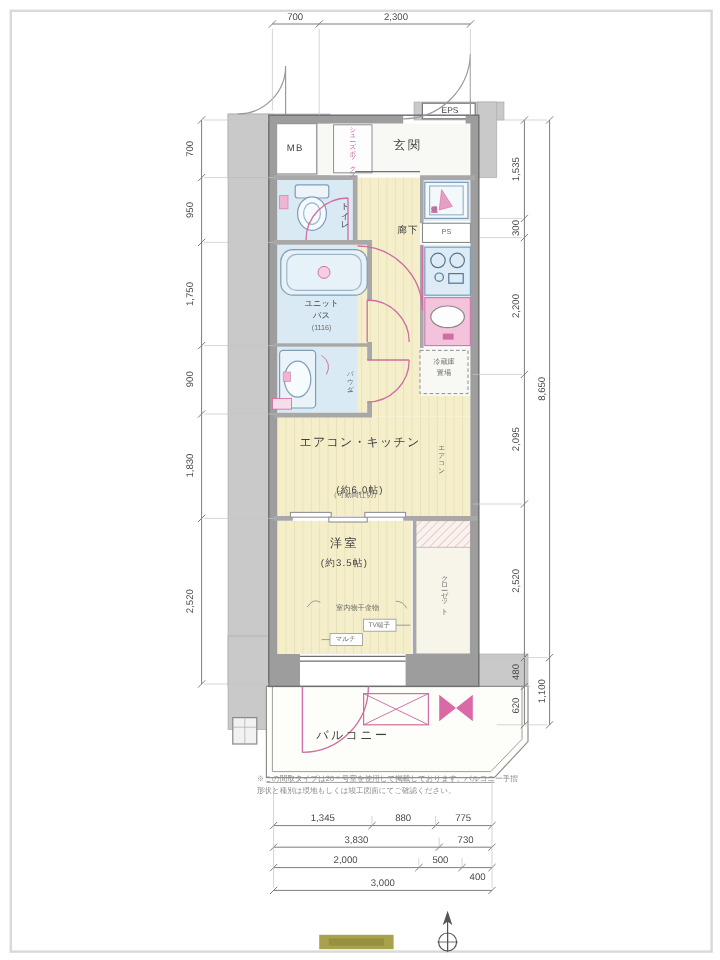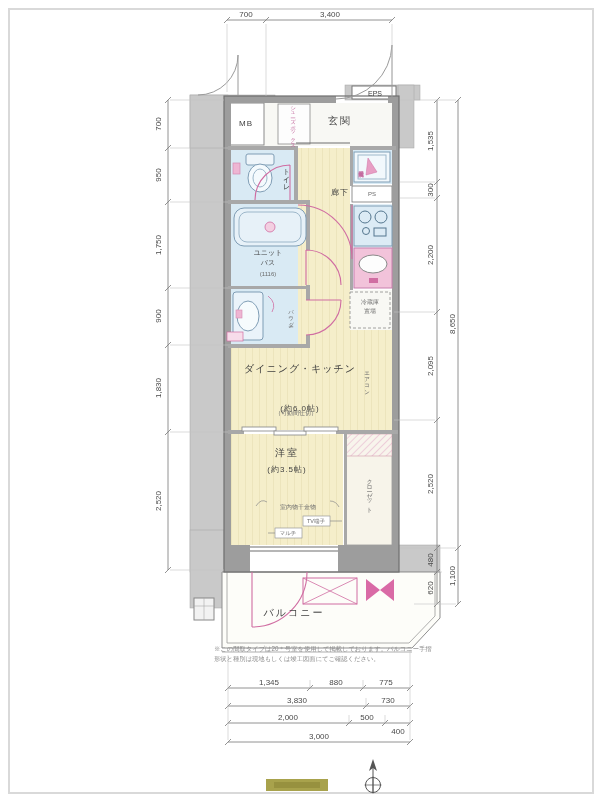--- a/index.html
+++ b/index.html
@@ -202,34 +202,34 @@
   <span class="t lbl-s v" style="left:286px;top:175px">トイレ</span>
   <span class="t lbl-m" style="left:340px;top:192px">廊下</span>
   <span class="t lbl-xxs v pink" style="left:362px;top:167px">洗濯機置場</span>
   <span class="t lbl-xs" style="left:372px;top:194px">PS</span>
   <span class="t lbl-s" style="left:268px;top:253px">ユニット</span>
   <span class="t lbl-s" style="left:268px;top:263px">バス</span>
   <span class="t lbl-xs" style="left:268px;top:274px">(1116)</span>
   <span class="t lbl-xxs v" style="left:292px;top:314px">パウダー</span>
   <span class="t lbl-xs" style="left:370px;top:302px">冷蔵庫</span>
   <span class="t lbl-xs" style="left:370px;top:311px">置場</span>
-  <span class="t lbl" style="left:300px;top:369px;letter-spacing:1px">ダイニング・キッチン</span>
+  <span class="t lbl" style="left:300px;top:369px;letter-spacing:1px">エアコン・キッチン</span>
   <span class="t lbl-m" style="left:300px;top:408px">(約6.0帖)</span>
   <span class="t lbl-xs" style="left:296px;top:413px">（可動間仕切）</span>
   <span class="t lbl-xxs v" style="left:368px;top:380px">エアコン</span>
   <span class="t lbl" style="left:287px;top:453px">洋室</span>
   <span class="t lbl-m" style="left:287px;top:469px">(約3.5帖)</span>
   <span class="t lbl-xs v" style="left:369px;top:492px">クローゼット</span>
   <span class="t lbl-xs" style="left:298px;top:507px">室内物干金物</span>
   <span class="t lbl-xxs" style="left:316px;top:521px">TV端子</span>
   <span class="t lbl-xxs" style="left:288px;top:533px">マルチ</span>
   <span class="t lbl" style="left:294px;top:613px">バルコニー</span>
 
   <span class="t dim" style="left:246px;top:14px">700</span>
-  <span class="t dim" style="left:330px;top:14px">3,400</span>
+  <span class="t dim" style="left:330px;top:14px">2,300</span>
 
   <span class="t dim rot" style="left:158px;top:124px">700</span>
   <span class="t dim rot" style="left:158px;top:175px">950</span>
   <span class="t dim rot" style="left:158px;top:245px">1,750</span>
   <span class="t dim rot" style="left:158px;top:316px">900</span>
   <span class="t dim rot" style="left:158px;top:388px">1,830</span>
   <span class="t dim rot" style="left:158px;top:501px">2,520</span>
 
   <span class="t dim rot" style="left:430px;top:141px">1,535</span>
   <span class="t dim rot" style="left:430px;top:190px">300</span>

